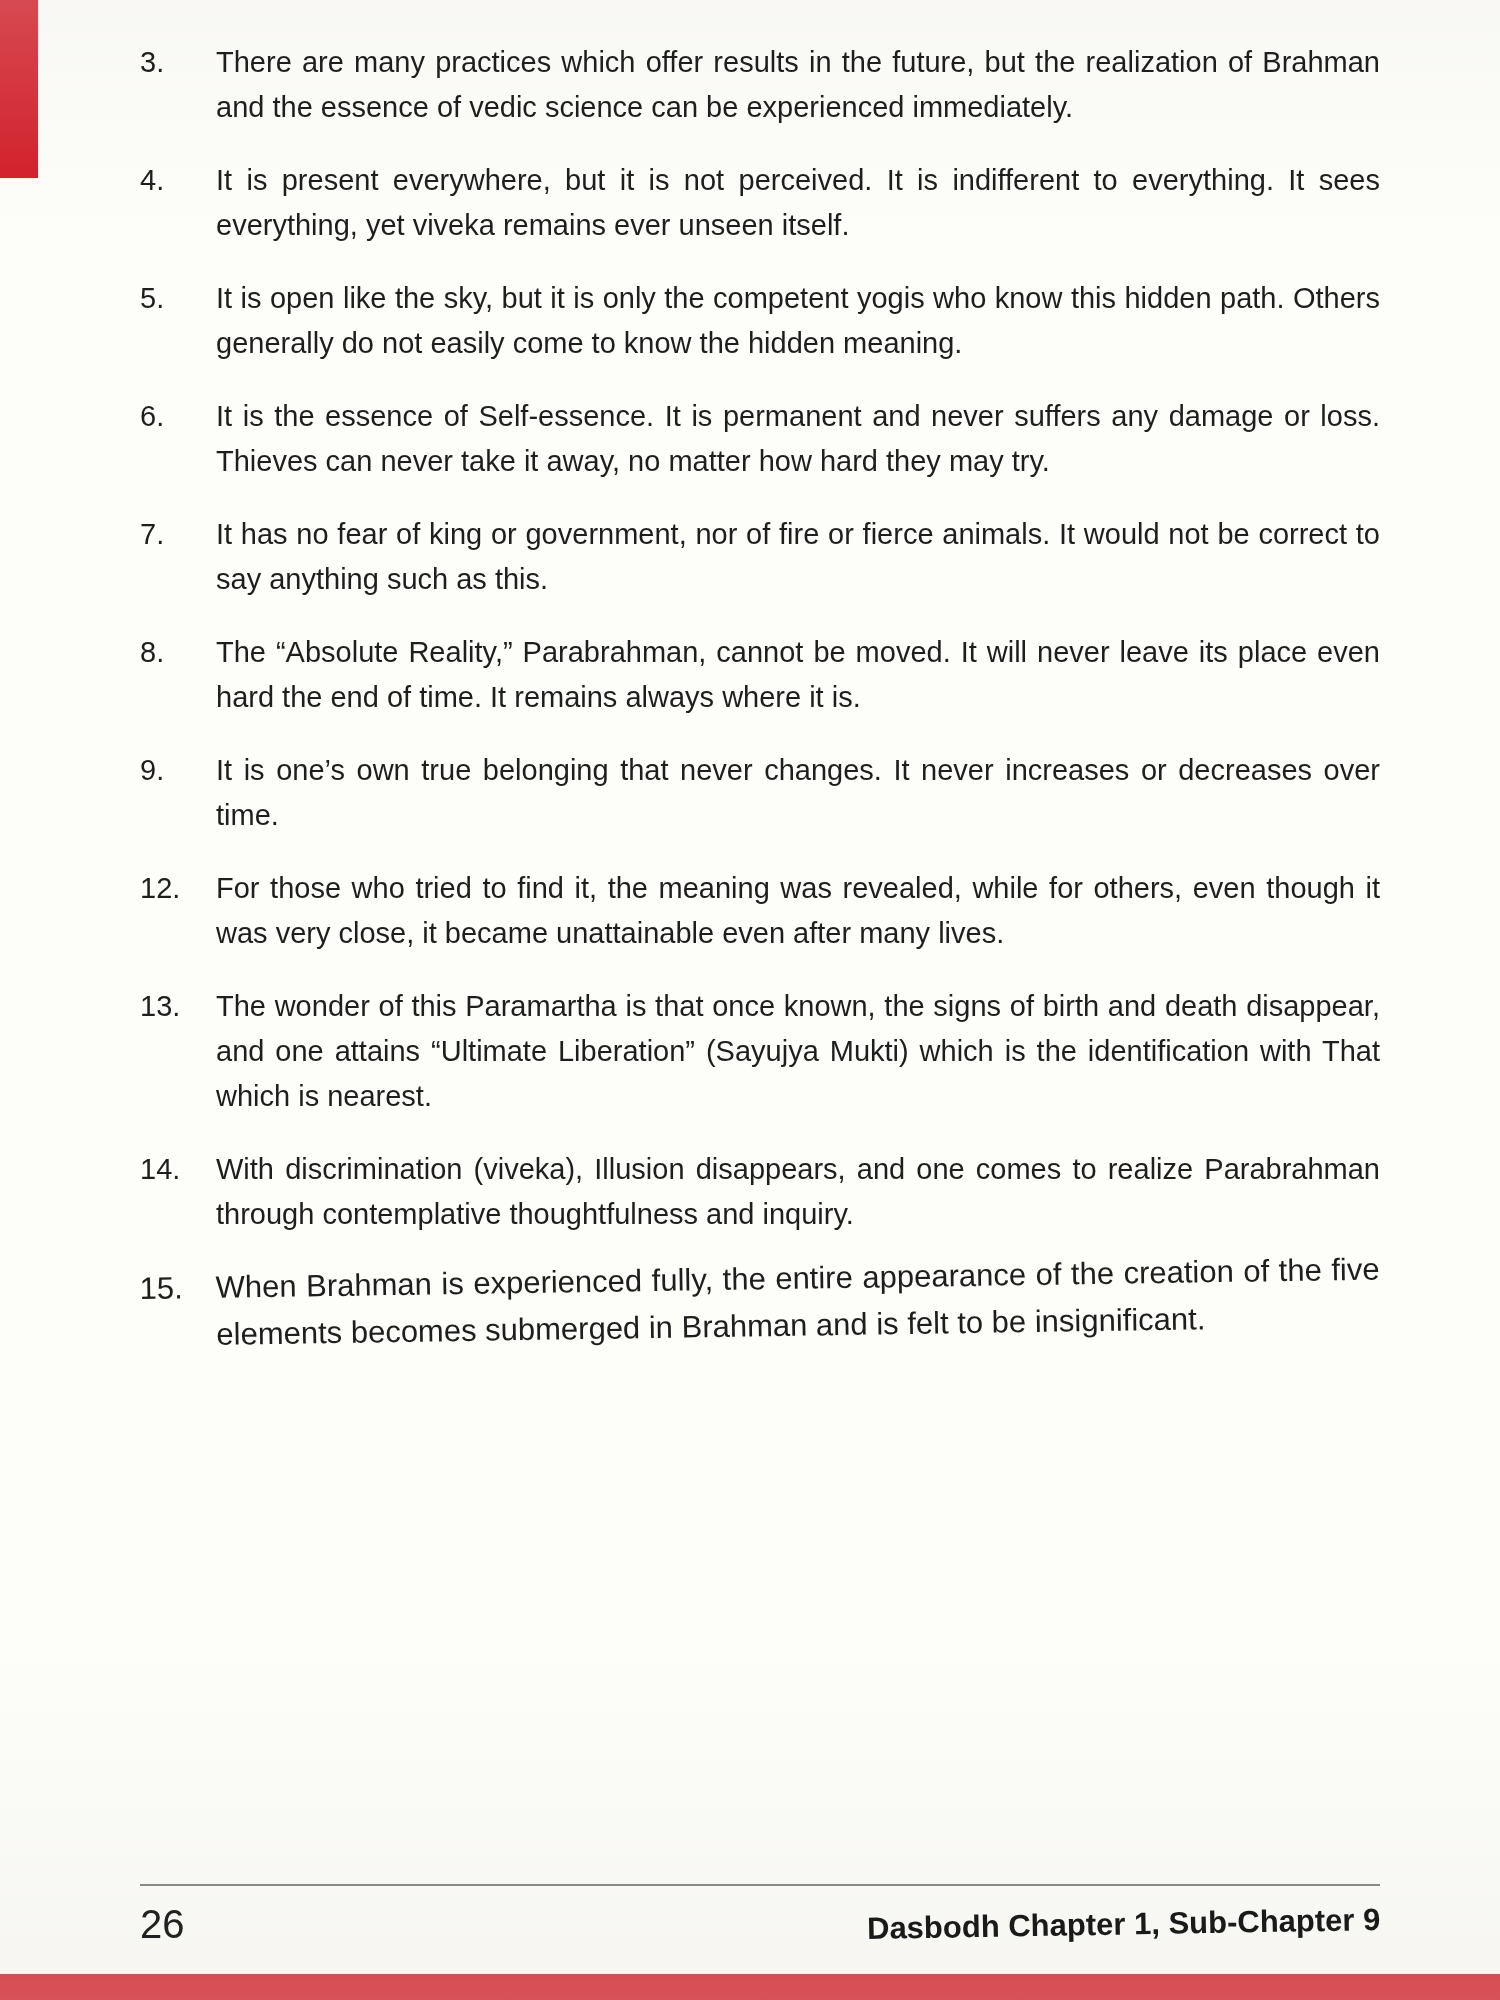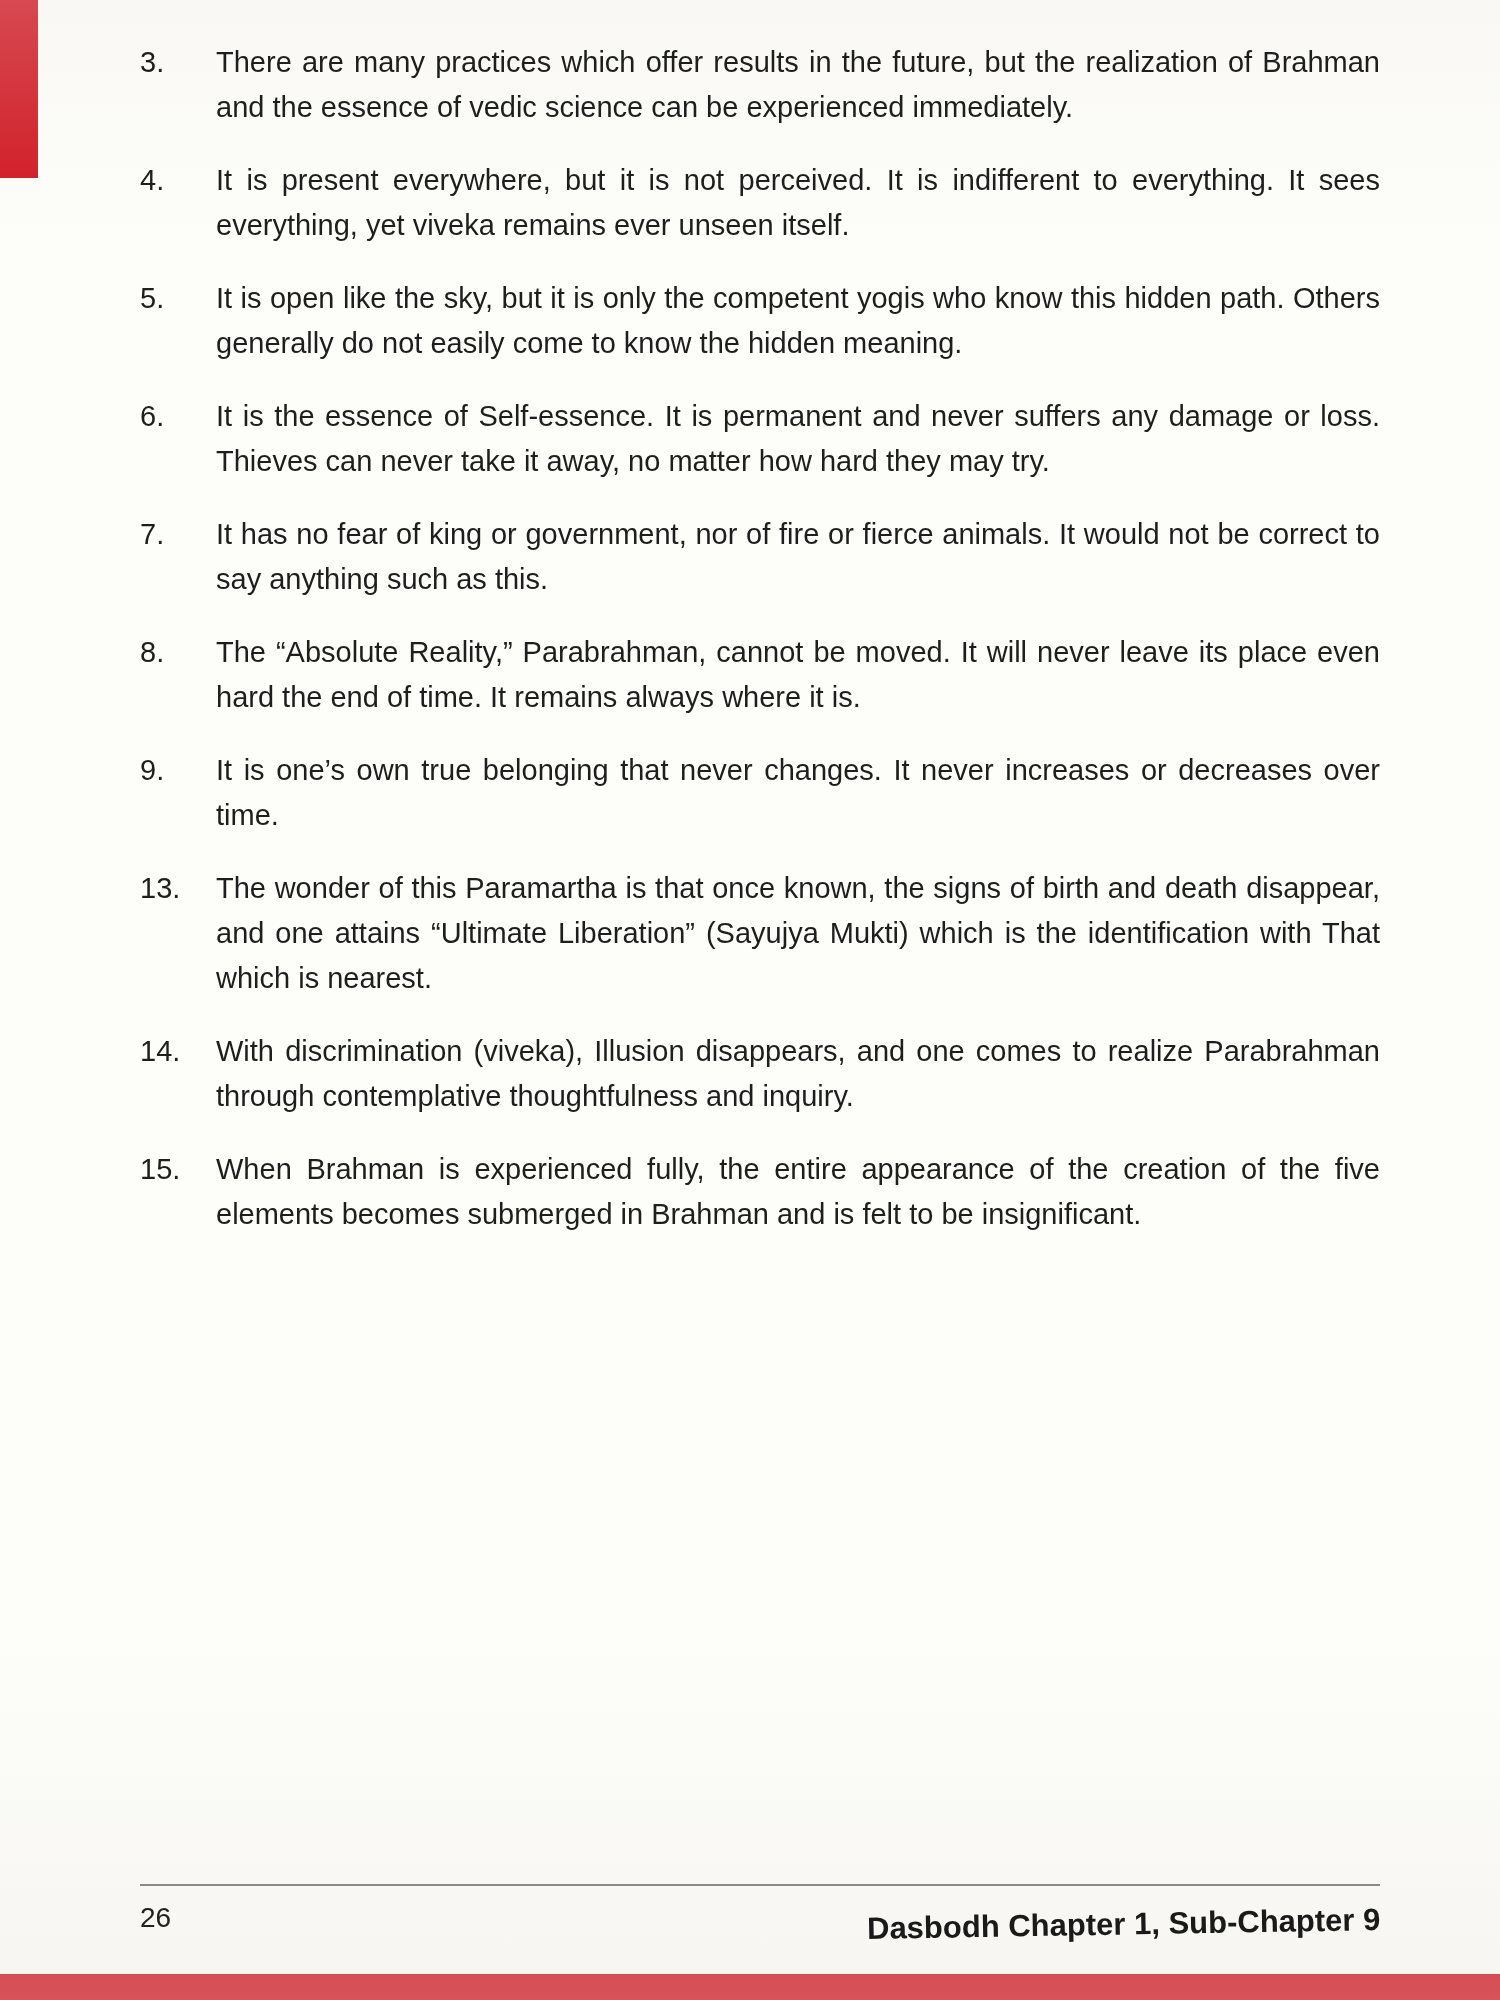--- a/index.html
+++ b/index.html
@@ -49,21 +49,21 @@
   .footer {
     position: absolute;
     left: 140px; right: 120px;
     top: 1884px;
     border-top: 2px solid #8a8a86;
     padding-top: 16px;
     display: flex;
     justify-content: space-between;
     align-items: flex-start;
   }
-  .page-num { font-size: 28px; color: #222; text-align: right; }
+  .page-num { font-size: 40px; color: #222; text-align: right; }
   .chapter-ref {
     font-size: 31px;
     font-weight: 700;
     color: #1a1a1a;
     transform: rotate(-1deg);
     transform-origin: right center;
   }
 </style>
 </head>
 <body>
@@ -104,20 +104,24 @@
     <div class="txt">The “Absolute Reality,” Parabrahman, cannot be moved. It will never leave its place even hard the end of time. It remains always where it is.</div>
   </div>
 
   <div class="item">
     <div class="num">9.</div>
     <div class="txt">It is one’s own true belonging that never changes. It never increases or decreases over time.</div>
   </div>
 
 
 
+  <div class="item">
+    <div class="num">12.</div>
+    <div class="txt">For those who tried to find it, the meaning was revealed, while for others, even though it was very close, it became unattainable even after many lives.</div>
+  </div>
 
   <div class="item">
     <div class="num">13.</div>
     <div class="txt">The wonder of this Paramartha is that once known, the signs of birth and death disappear, and one attains “Ultimate Liberation” (Sayujya Mukti) which is the identification with That which is nearest.</div>
   </div>
 
   <div class="item">
     <div class="num">14.</div>
     <div class="txt">With discrimination (viveka), Illusion disappears, and one comes to realize Parabrahman through contemplative thoughtfulness and inquiry.</div>
   </div>

